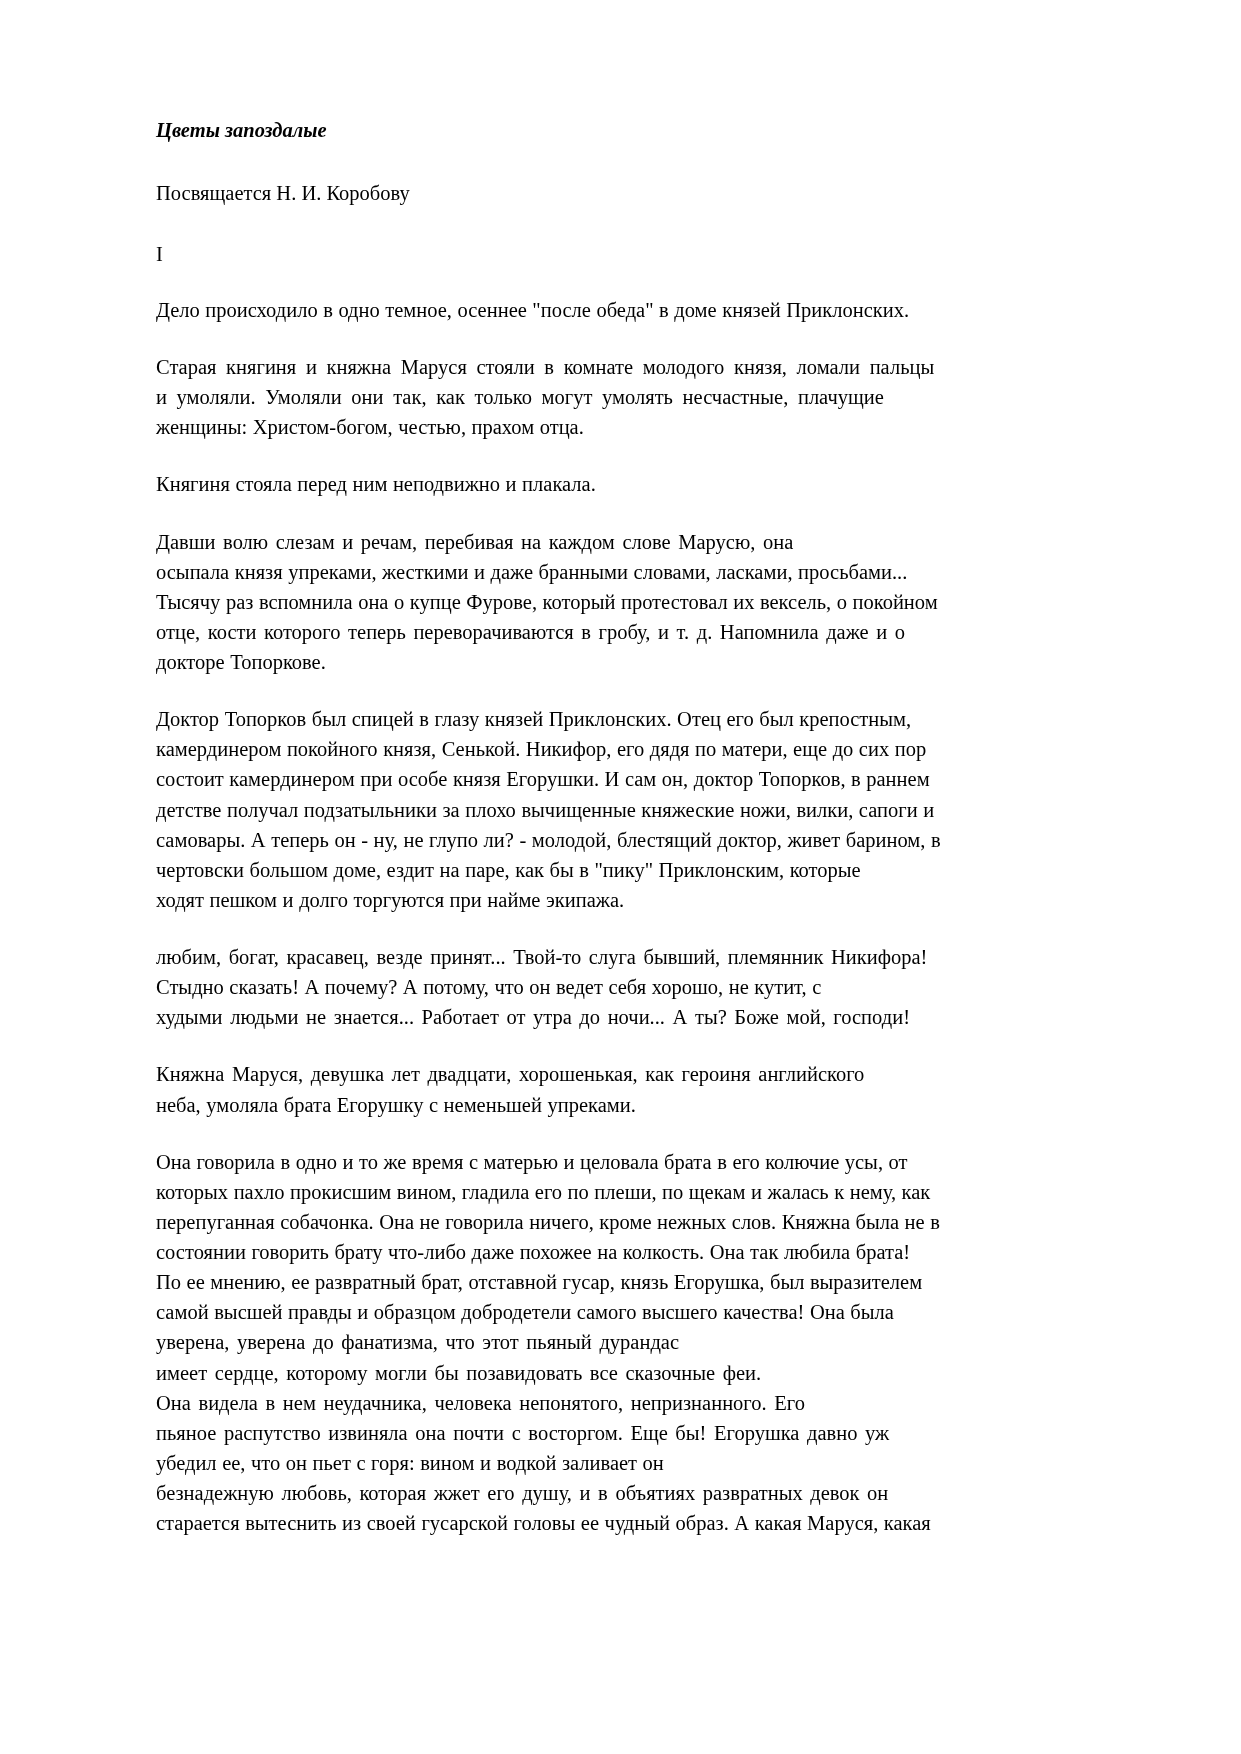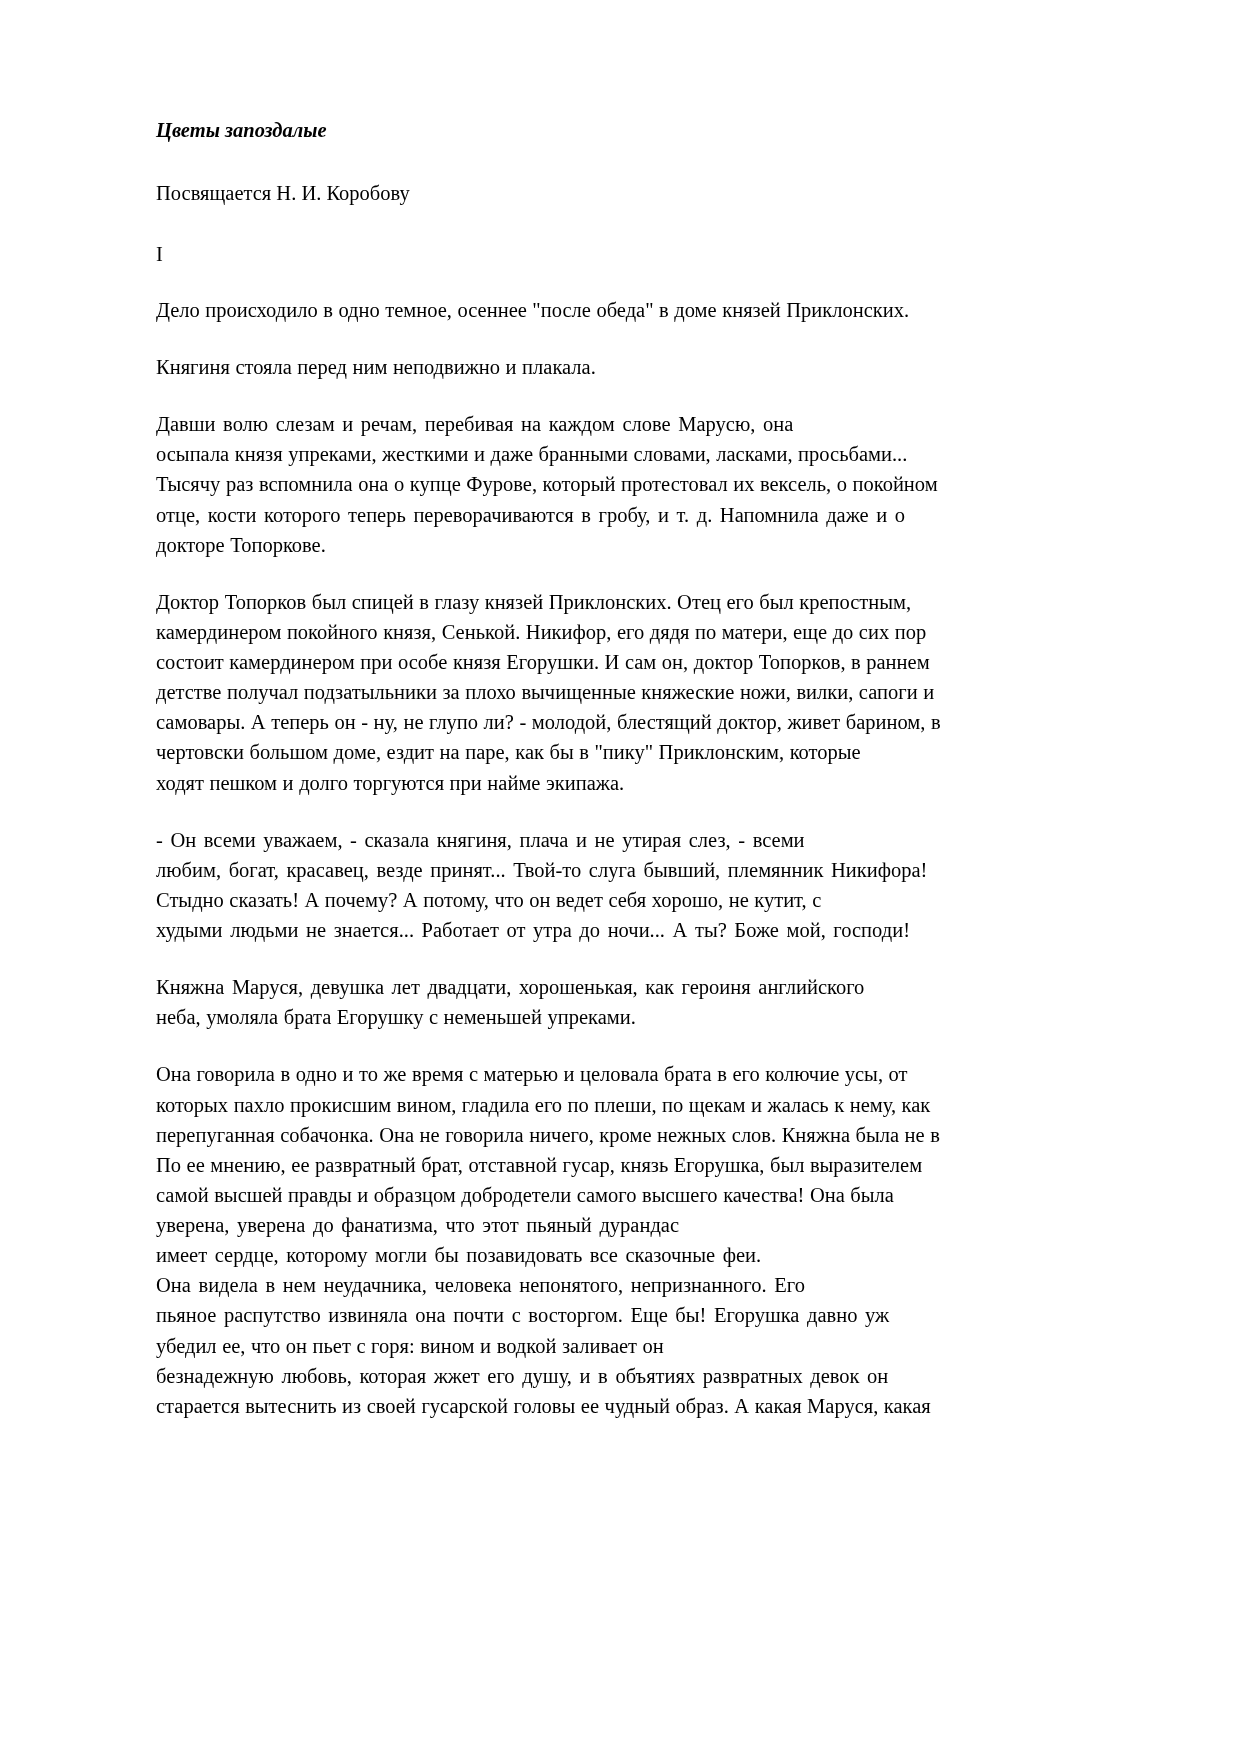--- a/index.html
+++ b/index.html
@@ -62,20 +62,25 @@
   <div class="doc-title">Цветы запоздалые</div>
 
   <div class="dedication">Посвящается Н. И. Коробову</div>
 
   <div class="section-number">I</div>
 
   <div class="para">
     <span class="ln">Дело происходило в одно темное, осеннее "после обеда" в  доме  князей Приклонских.</span>
   </div>
 
+  <div class="para">
+    <span class="ln loose">Старая княгиня и княжна  Маруся  стояли  в  комнате  молодого  князя, ломали пальцы</span>
+    <span class="ln loose">и  умоляли.  Умоляли  они  так,  как  только  могут  умолять  несчастные, плачущие</span>
+    <span class="ln">женщины: Христом-богом, честью, прахом отца.</span>
+  </div>
 
   <div class="para">
     <span class="ln">Княгиня стояла перед ним неподвижно и плакала.</span>
   </div>
 
   <div class="para">
     <span class="ln loose2">Давши волю слезам и речам, перебивая  на  каждом  слове  Марусю,  она</span>
     <span class="ln">осыпала князя упреками, жесткими и даже бранными словами, ласками, просьбами...</span>
     <span class="ln">Тысячу раз вспомнила она о купце Фурове, который  протестовал их вексель, о покойном</span>
     <span class="ln loose2">отце,  кости  которого  теперь  переворачиваются  в гробу, и т. д. Напомнила даже и о</span>
@@ -86,35 +91,35 @@
     <span class="ln">Доктор Топорков был спицей в глазу князей Приклонских. Отец  его  был крепостным,</span>
     <span class="ln">камердинером покойного князя, Сенькой. Никифор,  его  дядя  по матери, еще до сих пор</span>
     <span class="ln">состоит камердинером при особе  князя  Егорушки.  И сам он, доктор Топорков, в раннем</span>
     <span class="ln">детстве получал подзатыльники  за  плохо вычищенные княжеские ножи, вилки, сапоги и</span>
     <span class="ln">самовары. А теперь он - ну,  не глупо ли? - молодой, блестящий доктор, живет барином, в</span>
     <span class="ln">чертовски  большом доме, ездит на паре, как бы в "пику" Приклонским, которые</span>
     <span class="ln">ходят  пешком  и долго торгуются при найме экипажа.</span>
   </div>
 
   <div class="para">
-    <span class="ln loose2">- Он всеми уважаем, - сказала княгиня,  плача  и  не  утирая  слез, - всеми</span>
     <span class="ln loose2">любим,  богат,  красавец,  везде принят...  Твой-то  слуга  бывший, племянник Никифора!</span>
     <span class="ln">Стыдно сказать! А почему? А потому, что он ведет  себя хорошо, не кутит, с</span>
     <span class="ln loose2">худыми  людьми  не  знается...  Работает  от  утра  до ночи... А ты? Боже мой, господи!</span>
   </div>
 
   <div class="para">
     <span class="ln loose2">Княжна  Маруся,  девушка лет двадцати,  хорошенькая,  как   героиня английского</span>
     <span class="ln">неба, умоляла брата Егорушку с неменьшей упреками.</span>
   </div>
 
   <div class="para">
     <span class="ln">Она говорила в одно и то же время с матерью и целовала  брата  в  его колючие усы, от</span>
     <span class="ln">которых пахло прокисшим вином, гладила его  по  плеши,  по щекам и жалась к нему, как</span>
     <span class="ln">перепуганная собачонка. Она не говорила ничего, кроме нежных слов. Княжна была не в</span>
+    <span class="ln">состоянии говорить брату что-либо даже похожее на колкость. Она так любила брата!</span>
     <span class="ln">По  ее  мнению,  ее  развратный брат, отставной гусар, князь Егорушка, был выразителем</span>
     <span class="ln">самой высшей правды и образцом добродетели самого высшего качества! Она была</span>
     <span class="ln loose2">уверена,  уверена до фанатизма, что этот пьяный дурандас</span>
     <span class="ln loose2">имеет  сердце,  которому  могли  бы позавидовать все сказочные феи.</span>
     <span class="ln loose2">Она  видела  в нем  неудачника,  человека непонятого, непризнанного. Его</span>
     <span class="ln loose2">пьяное  распутство  извиняла  она  почти  с восторгом. Еще бы! Егорушка давно уж</span>
     <span class="ln">убедил ее, что он пьет с горя:  вином и водкой заливает он</span>
     <span class="ln loose2">безнадежную  любовь,  которая  жжет  его  душу,  и  в объятиях развратных девок он</span>
     <span class="ln">старается вытеснить из своей гусарской головы ее чудный образ. А какая Маруся, какая</span>
   </div>

